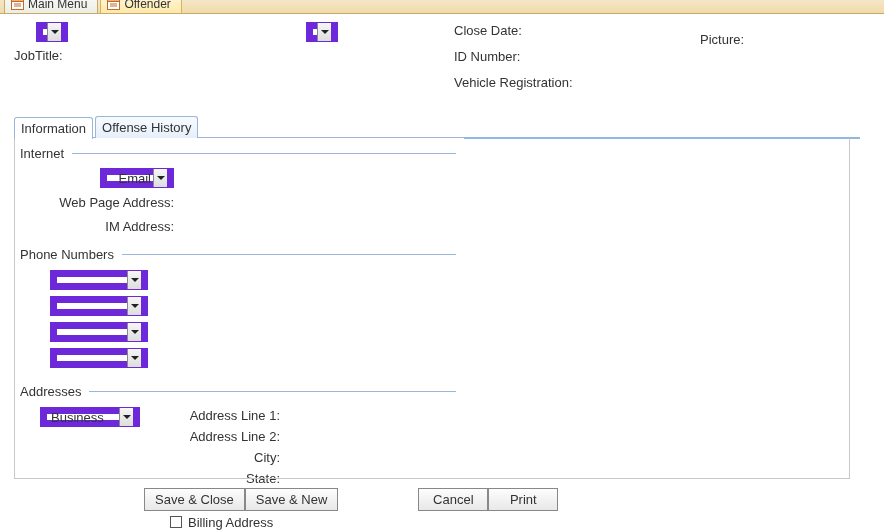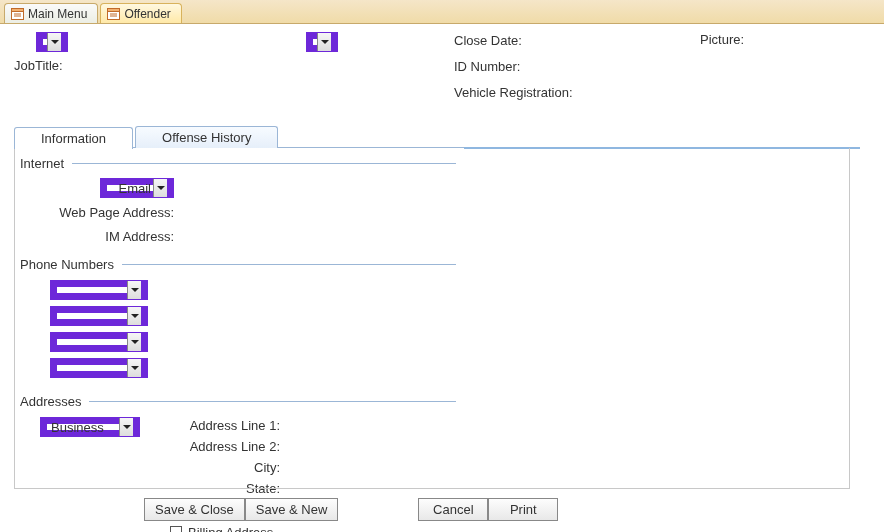--- a/index.html
+++ b/index.html
@@ -8,21 +8,21 @@
   font-size: 13px;
   background: #fff;
   width: 884px;
   height: 532px;
   overflow: hidden;
   color: #333;
 }
 .tabstrip {
   display: flex;
   align-items: flex-end;
-  height: 24px;
+  height: 14px;
   background: linear-gradient(#f5e6c8, #f0dba8);
   border-bottom: 1px solid #c7a96b;
   padding-left: 4px;
 }
 .wndtab {
   display: flex;
   align-items: center;
   gap: 4px;
   padding: 3px 10px 2px 6px;
   border: 1px solid #c7a96b;
@@ -88,21 +88,21 @@
   position: relative;
 }
 .subtabbar {
   display: flex;
   position: relative;
   z-index: 2;
 }
 .subtab {
   border: 1px solid #9bb6d6;
   border-bottom: none;
-  padding: 3px 26px;
+  padding: 3px 6px;
   font-size: 13px;
   background: linear-gradient(#f7fbff,#e6effa);
   border-top-left-radius: 3px;
   border-top-right-radius: 3px;
   margin-right: 2px;
   cursor: pointer;
 }
 .subtab.active {
   background: #fff;
   position: relative;

